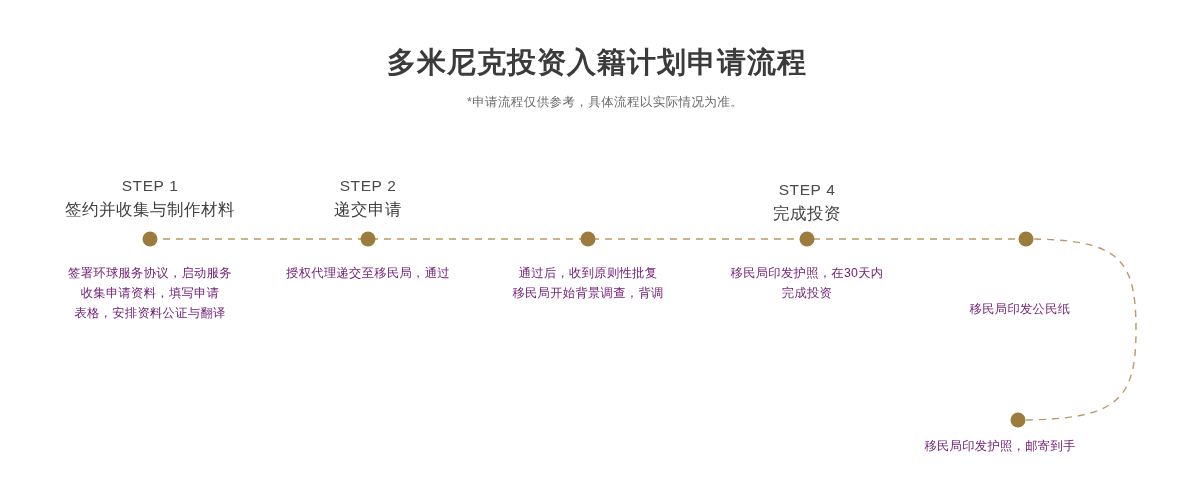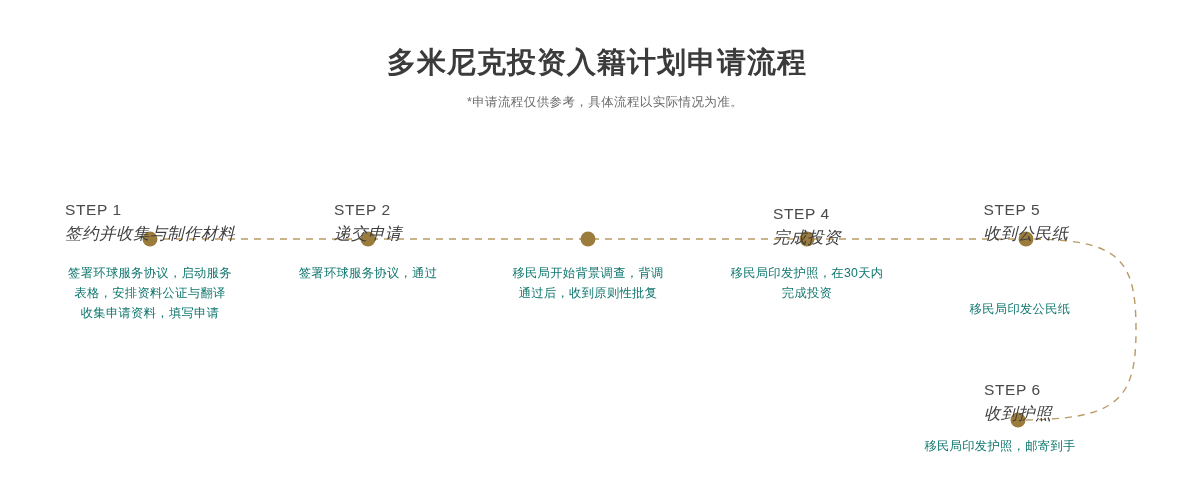--- a/index.html
+++ b/index.html
@@ -61,43 +61,41 @@
     position: absolute;
     width: 15px;
     height: 15px;
     border-radius: 50%;
     background: #9c7c3c;
     transform: translate(-50%, -50%);
   }
   .step-heading {
     position: absolute;
     transform: translateX(-50%);
-    text-align: left;
+    text-align: center;
     white-space: nowrap;
-    margin-top: 24px;
   }
   .step-num {
     font-size: 15.5px;
     color: #4a4a4a;
     line-height: 22px;
     letter-spacing: 0.6px;
   }
   .step-title {
     font-size: 16.5px;
     color: #3f3f3f;
     line-height: 24px;
     letter-spacing: 0.5px;
-    font-style: italic;
   }
   .step-desc {
     position: absolute;
     transform: translateX(-50%);
     text-align: center;
     font-size: 12.3px;
-    color: #0f766e;
+    color: #701a75;
     line-height: 20px;
     letter-spacing: 0.3px;
   }
   .step-desc div { white-space: nowrap; }
 </style>
 </head>
 <body>
 
 <div id="root">
 
@@ -116,55 +114,47 @@
   <div class="dot" style="left:807px; top:239px;"></div>
   <div class="dot" style="left:1026px; top:239px;"></div>
   <div class="dot" style="left:1018px; top:420px;"></div>
 
   <div class="step-heading" style="left:150px; top:175px;">
     <div class="step-num">STEP 1</div>
     <div class="step-title">签约并收集与制作材料</div>
   </div>
   <div class="step-desc" style="left:150px; top:263px;">
     <div>签署环球服务协议，启动服务</div>
+    <div>收集申请资料，填写申请</div>
     <div>表格，安排资料公证与翻译</div>
-    <div>收集申请资料，填写申请</div>
   </div>
 
   <div class="step-heading" style="left:368px; top:175px;">
     <div class="step-num">STEP 2</div>
     <div class="step-title">递交申请</div>
   </div>
   <div class="step-desc" style="left:368px; top:263px;">
-    <div>签署环球服务协议，通过</div>
+    <div>授权代理递交至移民局，通过</div>
   </div>
 
   <div class="step-desc" style="left:588px; top:263px;">
+    <div>通过后，收到原则性批复</div>
     <div>移民局开始背景调查，背调</div>
-    <div>通过后，收到原则性批复</div>
   </div>
 
   <div class="step-heading" style="left:807px; top:179px;">
     <div class="step-num">STEP 4</div>
     <div class="step-title">完成投资</div>
   </div>
   <div class="step-desc" style="left:807px; top:263px;">
     <div>移民局印发护照，在30天内</div>
     <div>完成投资</div>
   </div>
 
-  <div class="step-heading" style="left:1026px; top:175px;">
-    <div class="step-num">STEP 5</div>
-    <div class="step-title">收到公民纸</div>
-  </div>
   <div class="step-desc" style="left:1020px; top:263px;margin-top:36px;">
     <div>移民局印发公民纸</div>
   </div>
 
-  <div class="step-heading" style="left:1018px; top:355px;">
-    <div class="step-num">STEP 6</div>
-    <div class="step-title">收到护照</div>
-  </div>
   <div class="step-desc" style="left:1000px; top:436px;">
     <div>移民局印发护照，邮寄到手</div>
   </div>
 
 </div>
 
 </body></html>

